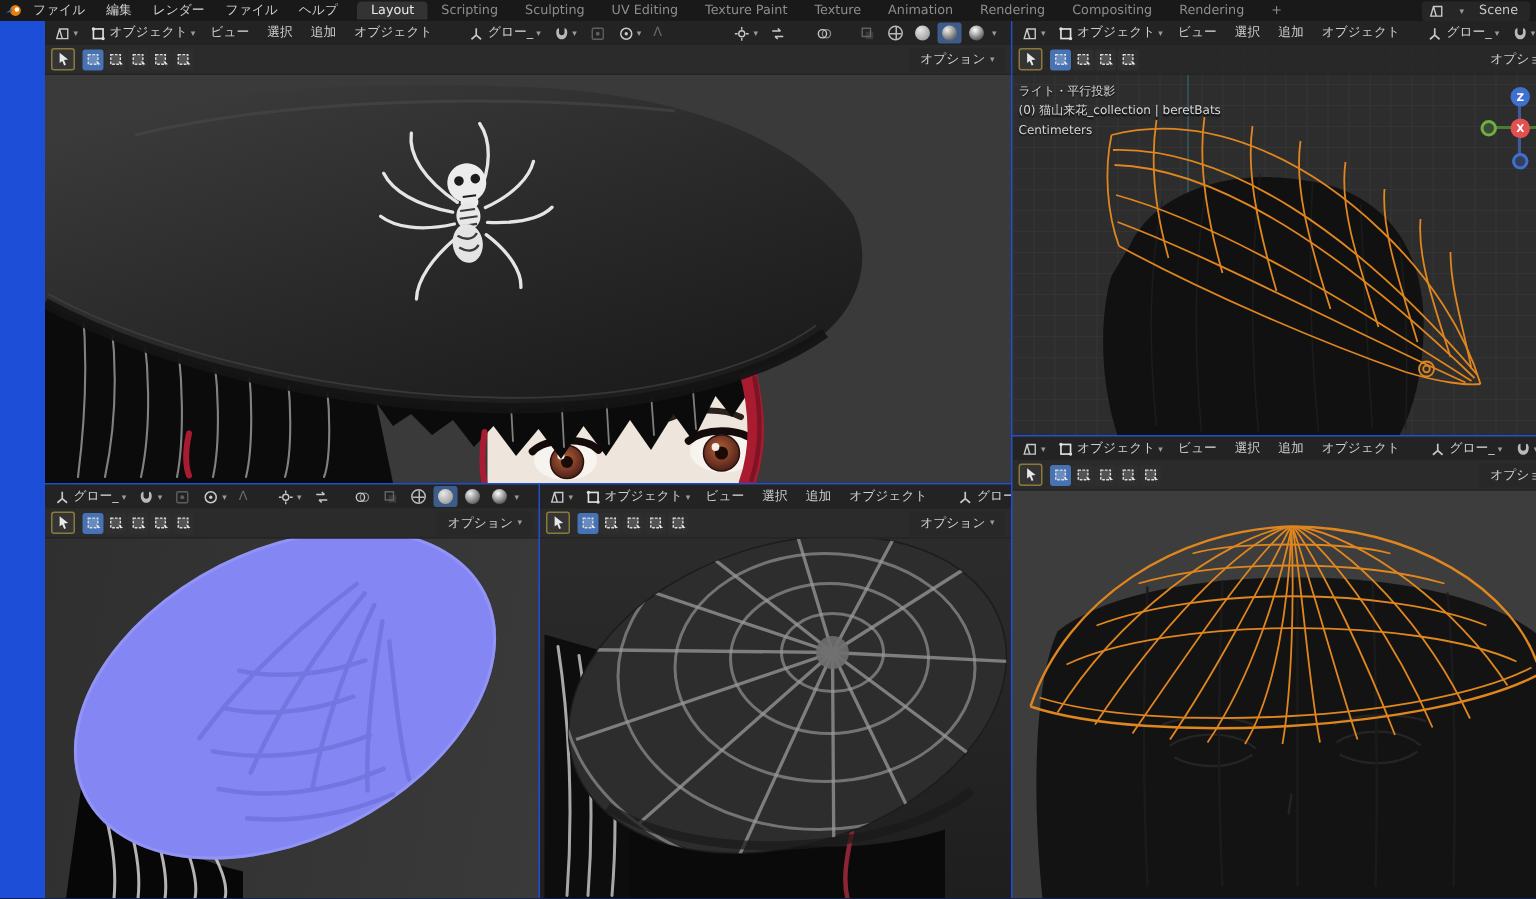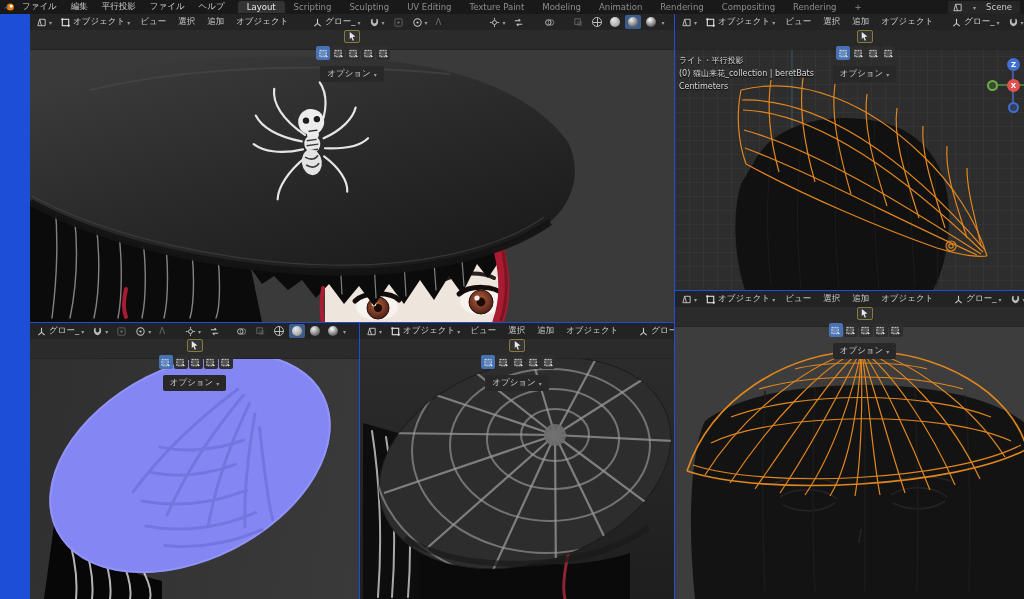--- a/index.html
+++ b/index.html
@@ -45,21 +45,21 @@
       linear-gradient(#b9b9b9,#b9b9b9) center/100% 1px no-repeat,
       linear-gradient(90deg,#b9b9b9,#b9b9b9) center/1px 100% no-repeat; }
   .sph-solid { background:radial-gradient(circle at 35% 30%, #e8e8e8, #8a8a8a); }
   .sph-mat { background:radial-gradient(circle at 35% 30%, #f0f0f0, #6a6a6a 70%); }
   .sph-rend { background:radial-gradient(circle at 40% 30%, #ffffff, #5a5a5a 75%); }
   .sphbtn { display:inline-flex; padding:2px 3px; border-radius:2px; }
   .sphbtn.active { background:#3e5c8a; }
 
   .toolrow { position:absolute; left:0; right:0; top:16px; height:20px; background:#2b2b2b;
              display:flex; align-items:center; padding:0 4px; gap:3px; z-index:9;
-             border-bottom:1px solid #242424;flex-direction:column; }
+             border-bottom:1px solid #242424; }
   .tool-active { width:16px; height:15px; border:1px solid #8a7a3a; border-radius:2px;
                  background:#343434; display:inline-flex; align-items:center; justify-content:center; }
   .selmode { display:flex; gap:1px; margin-left:2px; }
   .selbtn { width:14px; height:14px; background:#2e2e2e; border-radius:2px;
             display:inline-flex; align-items:center; justify-content:center; }
   .selbtn.active { background:#4772b3; }
   .tr-spacer { flex:1; }
   .opt-btn { display:inline-flex; align-items:center; gap:3px; background:#282828;
              border-radius:2px; padding:2px 7px; color:#cfcfcf; }
 
@@ -155,30 +155,30 @@
 <div id="app">
 
   <div id="topbar">
     <svg class="logo" viewBox="0 0 14 10">
         <circle cx="8.5" cy="5" r="4.2" fill="#e87d0d"></circle>
         <circle cx="9.6" cy="4.2" r="1.7" fill="#fff"></circle>
         <path d="M1,6.8 L6,3.4 L5.4,6.2 Z" fill="#2f6fa8"></path>
       </svg>
     <span class="tb-menu">ファイル</span>
     <span class="tb-menu">編集</span>
-    <span class="tb-menu">平行投影</span>
+    <span class="tb-menu">レンダー</span>
     <span class="tb-menu">ファイル</span>
     <span class="tb-menu">ヘルプ</span>
     <div class="tb-tabs">
       <span class="tb-tab active">Layout</span>
       <span class="tb-tab">Scripting</span>
       <span class="tb-tab">Sculpting</span>
       <span class="tb-tab">UV Editing</span>
       <span class="tb-tab">Texture Paint</span>
-      <span class="tb-tab">Modeling</span>
+      <span class="tb-tab">Texture</span>
       <span class="tb-tab">Animation</span>
       <span class="tb-tab">Rendering</span>
       <span class="tb-tab">Compositing</span>
       <span class="tb-tab">Rendering</span>
       <span class="tb-tab">+</span>
     </div>
     <span class="tb-spacer"></span>
     <div class="scene-widget">
       <svg class="ic">
           <use href="#sym-editor"></use>

